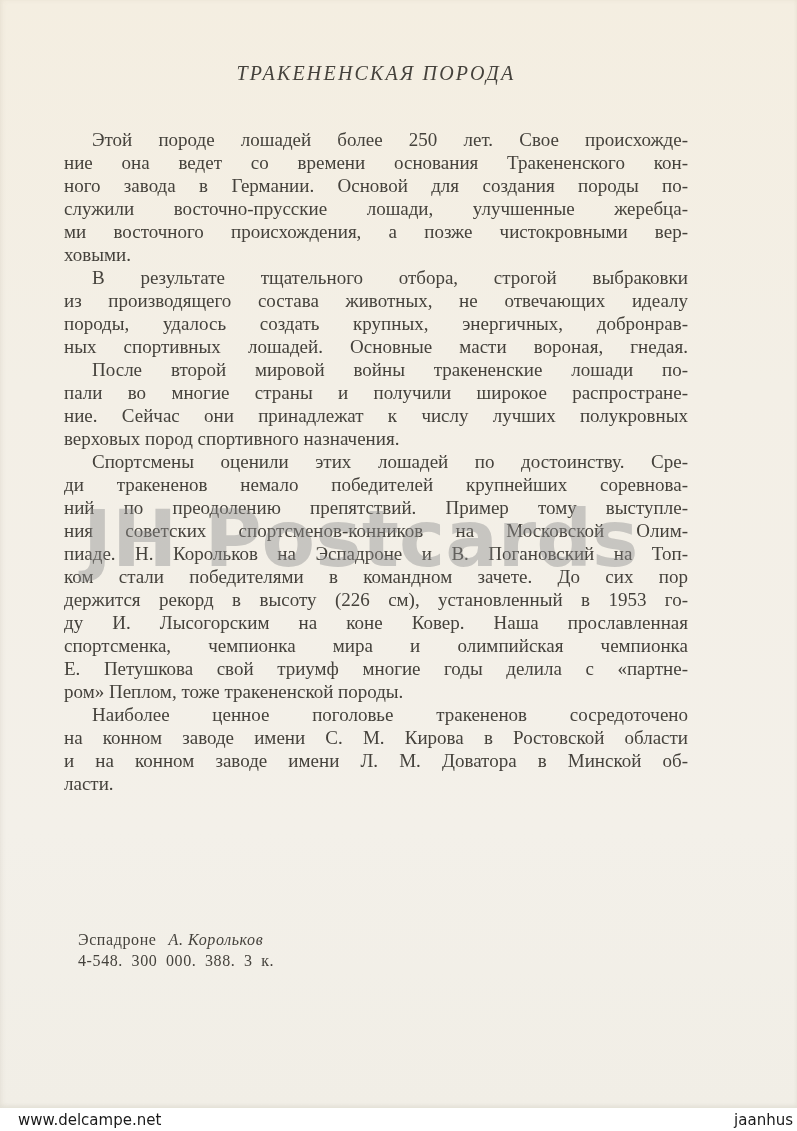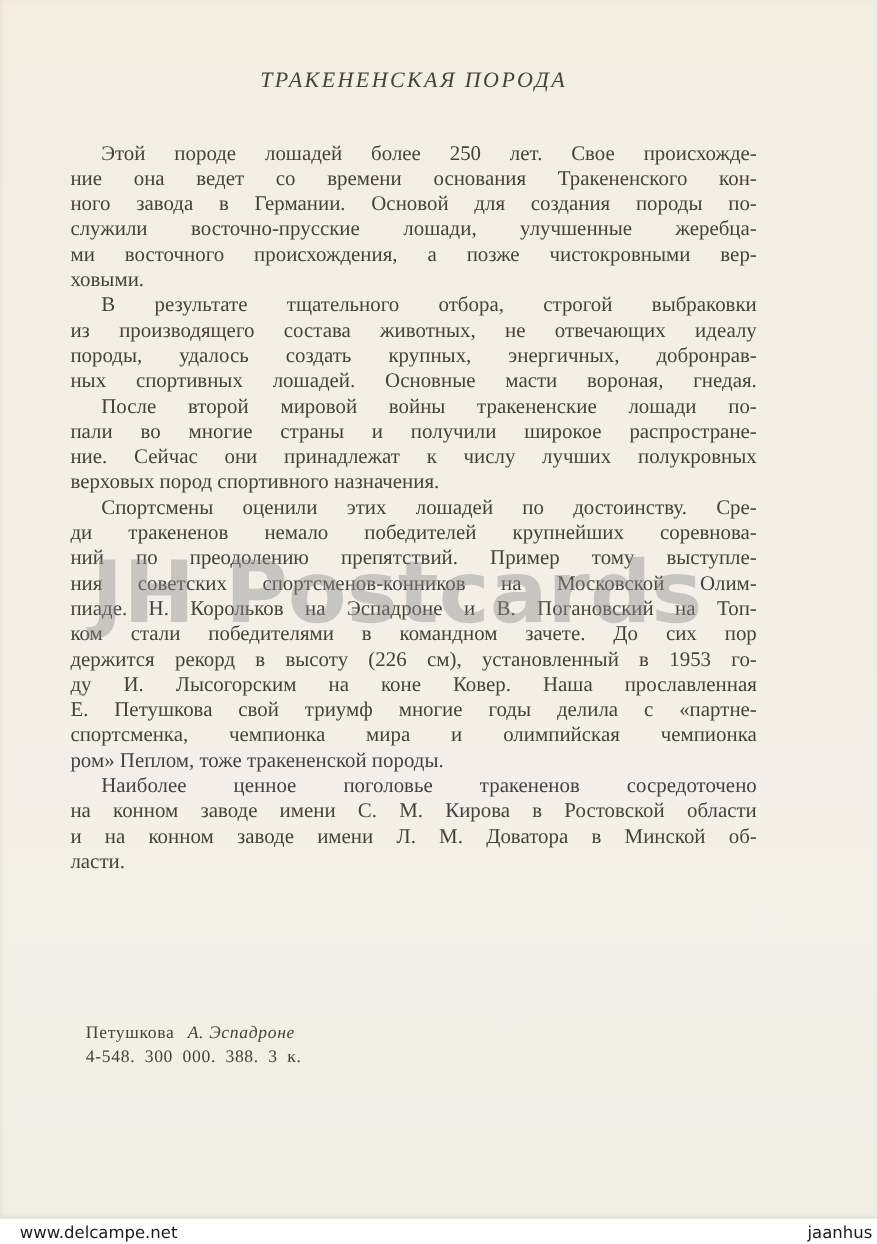--- a/index.html
+++ b/index.html
@@ -126,37 +126,37 @@
     </div>
     <div>
       <div class="line ind">Спортсмены оценили этих лошадей по достоинству. Сре-</div>
       <div class="line">ди тракененов немало победителей крупнейших соревнова-</div>
       <div class="line">ний по преодолению препятствий. Пример тому выступле-</div>
       <div class="line">ния советских спортсменов-конников на Московской Олим-</div>
       <div class="line">пиаде. Н. Корольков на Эспадроне и В. Погановский на Топ-</div>
       <div class="line">ком стали победителями в командном зачете. До сих пор</div>
       <div class="line">держится рекорд в высоту (226 см), установленный в 1953 го-</div>
       <div class="line">ду И. Лысогорским на коне Ковер. Наша прославленная</div>
+      <div class="line">спортсменка, чемпионка мира и олимпийская чемпионка</div>
       <div class="line">Е. Петушкова свой триумф многие годы делила с «партне-</div>
-      <div class="line">спортсменка, чемпионка мира и олимпийская чемпионка</div>
       <div class="line end">ром» Пеплом, тоже тракененской породы.</div>
     </div>
     <div>
       <div class="line ind">Наиболее ценное поголовье тракененов сосредоточено</div>
       <div class="line">на конном заводе имени С. М. Кирова в Ростовской области</div>
       <div class="line">и на конном заводе имени Л. М. Доватора в Минской об-</div>
       <div class="line end">ласти.</div>
     </div>
   </div>
 
   <div class="watermark">JH Postcards</div>
 
   <div class="colophon">
     <div>
-      <span>Петушкова</span><span class="artist-name">А. Эспадроне</span>
+      <span>Эспадроне</span><span class="artist-name">А. Корольков</span>
     </div>
     <div class="catalog">4-548. 300 000. 388. 3 к.</div>
   </div>
 
 
 </div>
 
 <div class="strip">
   <span class="strip-left">www.delcampe.net</span>
   <span class="strip-right">jaanhus</span>

